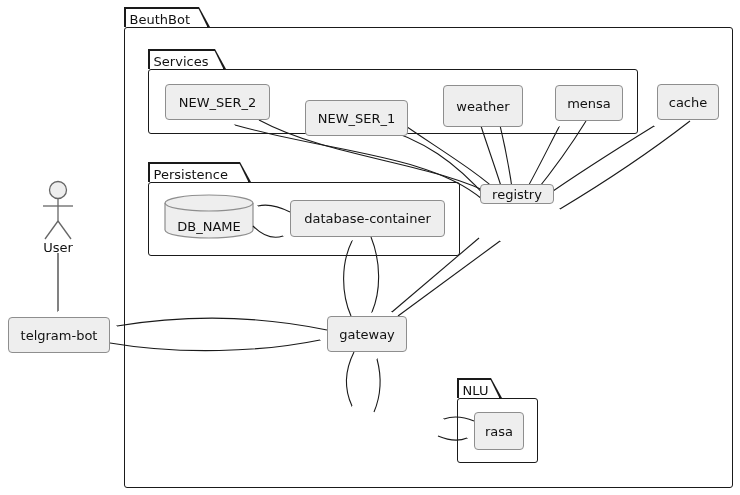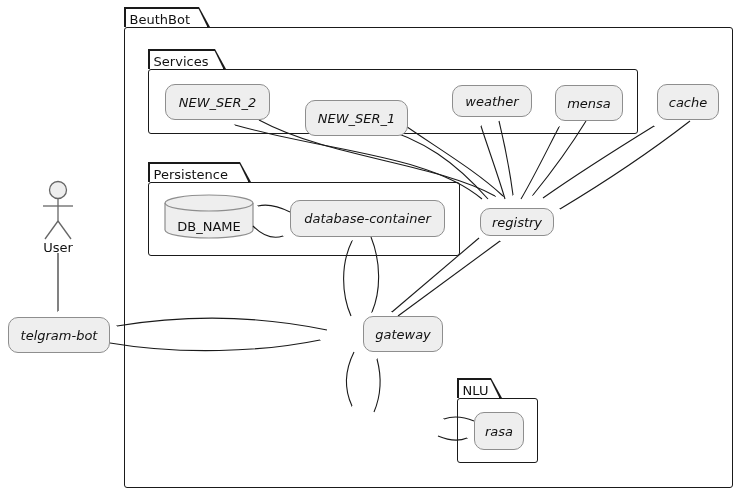--- a/index.html
+++ b/index.html
@@ -18,22 +18,22 @@
   .pkg{position:absolute;border:1.6px solid var(--pkg-border);border-radius:3px;background:transparent;z-index:1;box-sizing:border-box;}
   .pkg-tab{position:absolute;z-index:1;background:var(--pkg-border);
     clip-path:polygon(0 0, calc(100% - 11px) 0, 100% 100%, 0 100%);}
   .pkg-tab .tab-inner{position:absolute;left:1.6px;top:1.6px;right:2.6px;bottom:0;background:var(--bg);
     clip-path:polygon(0 0, calc(100% - 9px) 0, 100% 100%, 0 100%);
     display:flex;align-items:flex-end;padding-left:4px;box-sizing:border-box;
     font-weight:normal;font-size:13px;}
 
   
   .node{position:absolute;background:var(--node-fill);border:1.3px solid var(--node-border);
-    border-radius:10px;display:flex;align-items:center;justify-content:center;
-    font-size:13px;z-index:3;box-sizing:border-box;white-space:nowrap;font-style:italic;}
+    border-radius:4px;display:flex;align-items:center;justify-content:center;
+    font-size:13px;z-index:3;box-sizing:border-box;white-space:nowrap;}
 
   .float-label{position:absolute;z-index:3;font-size:13px;text-align:center;}
 
   
   svg.layer{position:absolute;left:0;top:0;z-index:2;pointer-events:none;}
   .edge{fill:none;stroke:var(--edge);stroke-width:1.1px;}
   .shape{stroke-width:1.2px;}
 </style>
 </head>
 <body>
@@ -123,39 +123,39 @@
     <path class="edge" d="M543,198 C580,172 620,147 654,126" marker-end="url(#arrow)"></path>
     <path class="edge" d="M690,121 C650,152 600,185 560,209" marker-end="url(#arrow)"></path>
   </svg>
 
   <div class="node" style="left:165px;top:84px;width:105px;height:36px;">
     <span>NEW_SER_2</span>
   </div>
   <div class="node" style="left:305px;top:84px;width:103px;height:36px;margin-top:16px;">
     <span>NEW_SER_1</span>
   </div>
-  <div class="node" style="left:443px;top:85px;width:80px;height:32px;margin-left:9px;">
+  <div class="node" style="left:443px;top:85px;width:80px;height:42px;">
     <span>weather</span>
   </div>
   <div class="node" style="left:555px;top:85px;width:68px;height:36px;">
     <span>mensa</span>
   </div>
   <div class="node" style="left:657px;top:84px;width:62px;height:36px;">
     <span>cache</span>
   </div>
   <div class="node" style="left:290px;top:200px;width:155px;height:37px;">
     <span>database-container</span>
   </div>
-  <div class="node" style="left:480px;top:208px;width:74px;height:28px;">
+  <div class="node" style="left:480px;top:184px;width:74px;height:20px;">
     <span>registry</span>
   </div>
   <div class="node" style="left:8px;top:317px;width:102px;height:36px;">
     <span>telgram-bot</span>
   </div>
-  <div class="node" style="left:327px;top:316px;width:80px;height:36px;margin-left:36px;">
+  <div class="node" style="left:327px;top:316px;width:80px;height:36px;">
     <span>gateway</span>
   </div>
   <div class="node" style="left:474px;top:412px;width:50px;height:38px;">
     <span>rasa</span>
   </div>
 
   <div class="float-label" style="left:165px;top:219px;width:88px;">DB_NAME</div>
   <div class="float-label" style="left:28px;top:240px;width:60px;">User</div>
 
 </div>

